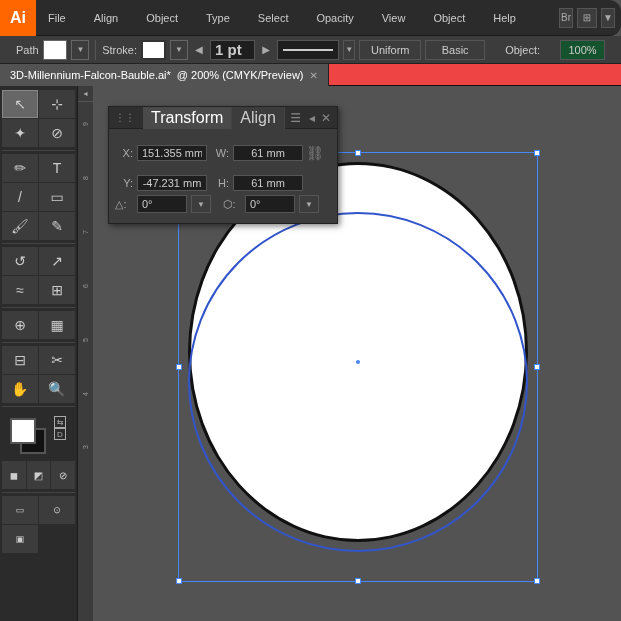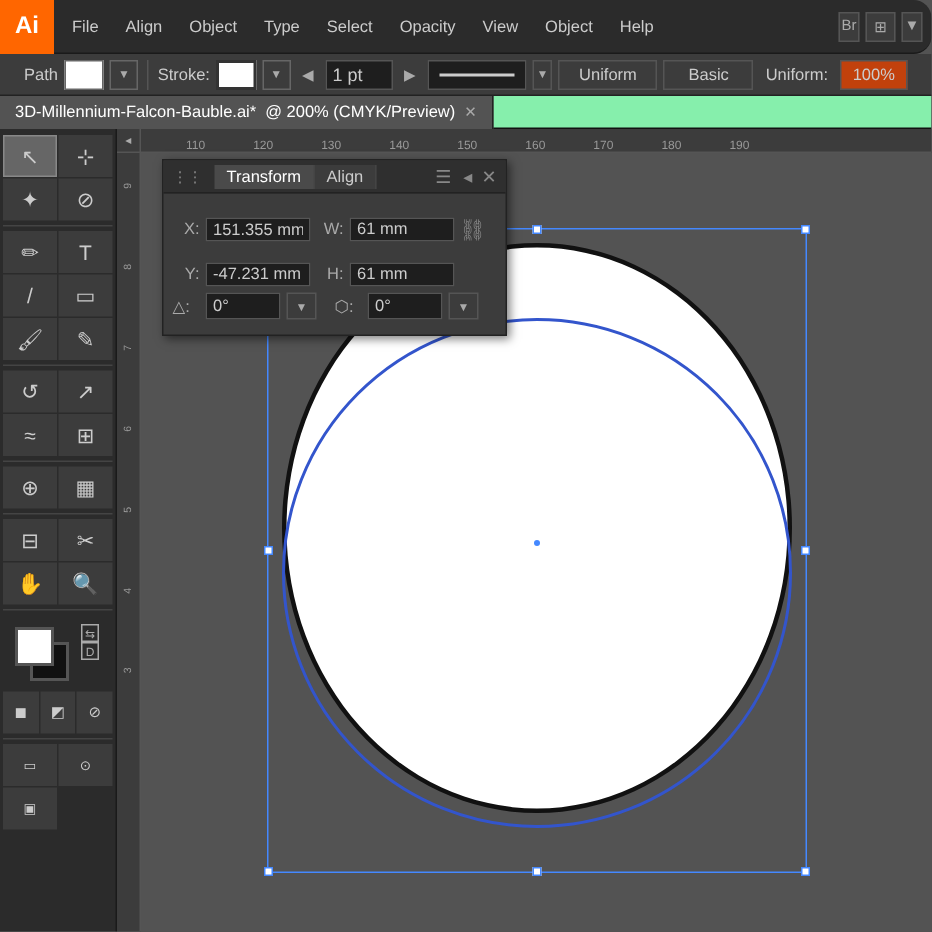--- a/index.html
+++ b/index.html
@@ -6,39 +6,39 @@
     body { width: 621px; height: 621px; overflow: hidden; background: #535353; font-family: Arial, sans-serif; font-size: 11px; color: #ccc; }
 
     
     #menubar {
       width: 100%; height: 36px; background: #2b2b2b; display: flex; align-items: center; border-bottom: 1px solid #1a1a1a; border-radius: 12px;
     }
     .ai-logo {
       width: 36px; height: 36px; background: #ff6600; display: flex; align-items: center; justify-content: center;
       font-size: 16px; font-weight: bold; color: white; flex-shrink: 0;
     }
-    .menu-items { display: flex; align-items: center; gap: 2px; margin-left: 4px; }
+    .menu-items { display: flex; align-items: center; gap: 12px; margin-left: 4px; }
     .menu-item { padding: 4px 8px; font-size: 11px; color: #ccc; cursor: pointer; white-space: nowrap; }
 
     
     #controlbar {
       width: 100%; height: 28px; background: #3c3c3c; display: flex; align-items: center; border-bottom: 1px solid #222;
       padding: 0 16px; gap: 4px;
     }
     .ctrl-label { font-size: 11px; color: #ccc; }
     .ctrl-input {
-      background: #1e1e1e; border: 1px solid #555; color: #ccc; height: 20px; padding: 0 4px; font-size: 12px;
+      background: #1e1e1e; border: 1px solid #555; color: #ccc; height: 20px; padding: 0 4px; font-size: 15px; font-weight: bold;
     }
     .ctrl-input-md { width: 45px; }
     .stroke-sep { width: 1px; height: 20px; background: #555; margin: 0 2px; }
     .dash-line { width: 50px; height: 2px; background: #ccc; }
 
     
     #tabbar {
-      width: 100%; height: 22px; background: #86efac; display: flex; align-items: flex-start; border-bottom: 1px solid #111;
+      width: 100%; height: 22px; background: #ef4444; display: flex; align-items: flex-start; border-bottom: 1px solid #111;
     }
     .tab {
       height: 22px; padding: 0 10px; background: #404040; border-right: 1px solid #222;
       display: flex; align-items: center; font-size: 11px; color: #ccc; cursor: pointer; gap: 6px;
     }
     .tab.active { background: #535353; color: #fff; }
     .tab-close { font-size: 10px; color: #aaa; cursor: pointer; }
 
     
     #main { display: flex; height: calc(621px - 36px - 28px - 22px); }
@@ -118,30 +118,30 @@
       border: 1px solid #222;
       box-shadow: 2px 2px 6px rgba(0,0,0,0.5);
       z-index: 10;
     }
     .panel-header {
       height: 22px; background: #2f2f2f; display: flex; align-items: center;
       padding: 0 6px; border-bottom: 1px solid #222; gap: 4px;
     }
     .panel-title-tabs { display: flex; gap: 0; }
     .panel-tab {
-      padding: 2px 8px; font-size: 11px; color: #ccc; cursor: pointer; background: #3c3c3c;
+      padding: 2px 8px; font-size: 16px; color: #ccc; cursor: pointer; background: #3c3c3c;
       border-right: 1px solid #444;
     }
     .panel-tab.active { background: #4a4a4a; color: #fff; }
     .panel-body { padding: 6px; }
     .panel-row { display: flex; align-items: center; gap: 4px; margin-bottom: 4px; }
     .panel-field-label { font-size: 11px; color: #aaa; width: 18px; text-align: right; }
     .panel-input {
       width: 70px; height: 16px; background: #1e1e1e; border: 1px solid #555;
-      color: #ccc; font-size: 11px; padding: 0 4px;
+      color: #ccc; font-size: 11px; padding: 0 4px; text-align: center;
     }
     .panel-angle-input {
       width: 50px; height: 18px; background: #1e1e1e; border: 1px solid #555;
       color: #ccc; font-size: 11px; padding: 0 4px;
     }
 
     .collapse-arrows {
       position: absolute; top: 0; left: 0; width: 16px; height: 16px;
       background: #3c3c3c; display: flex; align-items: center; justify-content: center;
       font-size: 8px; color: #aaa; cursor: pointer; border-right: 1px solid #555; border-bottom: 1px solid #555;
@@ -183,24 +183,24 @@
     <span style="font-size:8px;color:#aaa;">▼</span>
   </div>
   <div style="width:16px;height:20px;display:flex;align-items:center;justify-content:center;color:#aaa;font-size:10px;">◀</div>
   <input class="ctrl-input ctrl-input-md" value="1 pt" style="width: 45px;">
   <div style="width:16px;height:20px;display:flex;align-items:center;justify-content:center;color:#aaa;font-size:10px;">▶</div>
   <div style="width:70px;height:20px;background:#1e1e1e;border:1px solid #555;display:flex;align-items:center;justify-content:center;">
     <div class="dash-line"></div>
   </div>
   <div style="width:14px;height:20px;background:#3c3c3c;border:1px solid #555;display:flex;align-items:center;justify-content:center;font-size:8px;color:#aaa;">▼</div>
   <div style="width:70px;height:20px;background:#3c3c3c;border:1px solid #555;display:flex;align-items:center;justify-content:center;font-size:11px;color:#ccc;">Uniform</div>
-  <div style="margin-left:auto;display:flex;align-items:center;gap:8px;">
+  <div style="margin-left:auto;display:flex;align-items:center;gap:20px;">
     <div style="width:60px;height:20px;background:#3c3c3c;border:1px solid #555;display:flex;align-items:center;justify-content:center;font-size:11px;color:#ccc;">Basic</div>
-    <span class="ctrl-label">Uniform:</span>
-    <div style="width:45px;height:20px;background:#c2410c;border:1px solid #555;display:flex;align-items:center;justify-content:center;font-size:11px;color:#ccc;">100%</div>
+    <span class="ctrl-label">Object:</span>
+    <div style="width:45px;height:20px;background:#14532d;border:1px solid #555;display:flex;align-items:center;justify-content:center;font-size:11px;color:#ccc;">100%</div>
   </div>
 </div>
 
 <div id="tabbar">
   <div class="tab active">
     <span>3D-Millennium-Falcon-Bauble.ai*</span>
     <span>@ 200% (CMYK/Preview)</span>
     <span class="tab-close">✕</span>
   </div>
 </div>
@@ -272,33 +272,20 @@
       <div class="tool-btn" style="font-size:9px;">▭</div>
       <div class="tool-btn" style="font-size:9px;">⊙</div>
     </div>
     <div class="tool-row">
       <div class="tool-btn" style="font-size:9px;">▣</div>
     </div>
   </div>
 
   <div id="canvas-area">
 
-    <div style="position:absolute;top:0;left:16px;right:0;height:16px;background:#3c3c3c;border-bottom:1px solid #555;z-index:5;display:flex;align-items:flex-end;overflow:hidden;">
-      <div style="display:flex;align-items:flex-end;padding-left:30px;gap:0;width:100%;">
-        <span style="font-size:8px;color:#999;margin-right:32px;">110</span>
-        <span style="font-size:8px;color:#999;margin-right:32px;">120</span>
-        <span style="font-size:8px;color:#999;margin-right:32px;">130</span>
-        <span style="font-size:8px;color:#999;margin-right:32px;">140</span>
-        <span style="font-size:8px;color:#999;margin-right:32px;">150</span>
-        <span style="font-size:8px;color:#999;margin-right:32px;">160</span>
-        <span style="font-size:8px;color:#999;margin-right:32px;">170</span>
-        <span style="font-size:8px;color:#999;margin-right:32px;">180</span>
-        <span style="font-size:8px;color:#999;">190</span>
-      </div>
-    </div>
 
     <div style="position:absolute;top:16px;left:0;width:16px;bottom:0;background:#3c3c3c;border-right:1px solid #555;z-index:5;overflow:hidden;">
       <div style="display:flex;flex-direction:column;align-items:center;padding-top:20px;gap:50px;">
         <span style="font-size:7px;color:#999;writing-mode:vertical-lr;transform:rotate(180deg);">9</span>
         <span style="font-size:7px;color:#999;writing-mode:vertical-lr;transform:rotate(180deg);">8</span>
         <span style="font-size:7px;color:#999;writing-mode:vertical-lr;transform:rotate(180deg);">7</span>
         <span style="font-size:7px;color:#999;writing-mode:vertical-lr;transform:rotate(180deg);">6</span>
         <span style="font-size:7px;color:#999;writing-mode:vertical-lr;transform:rotate(180deg);">5</span>
         <span style="font-size:7px;color:#999;writing-mode:vertical-lr;transform:rotate(180deg);">4</span>
         <span style="font-size:7px;color:#999;writing-mode:vertical-lr;transform:rotate(180deg);">3</span>

